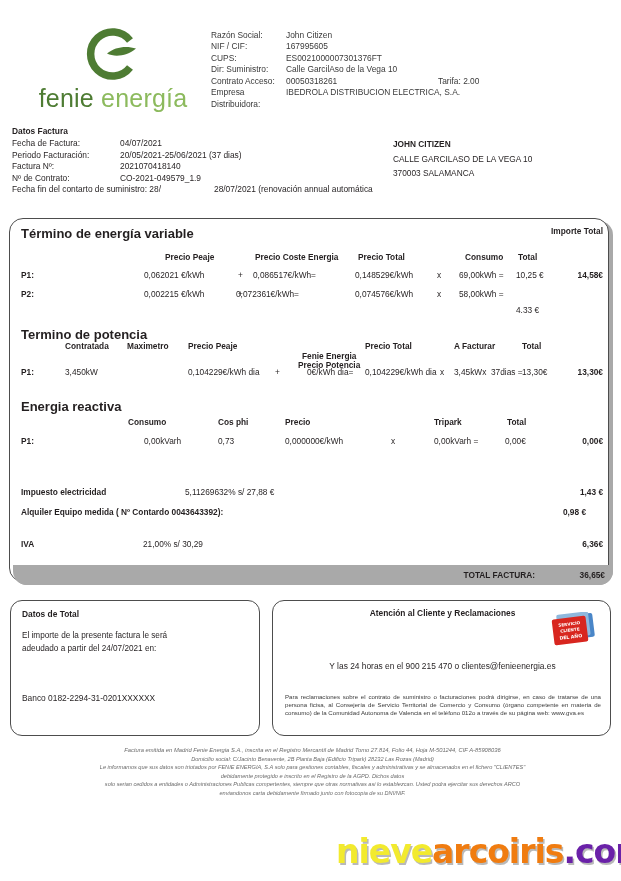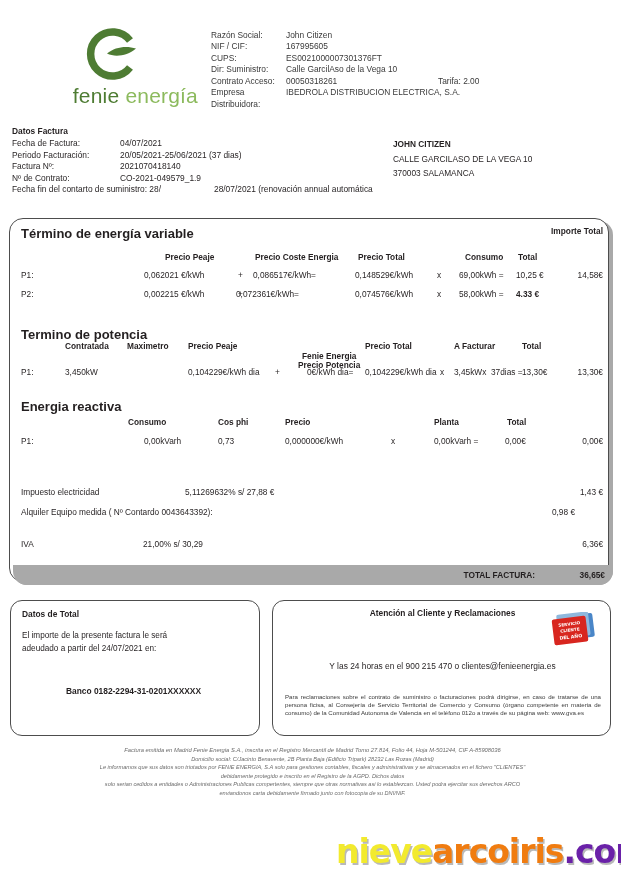--- a/index.html
+++ b/index.html
@@ -11,21 +11,21 @@
     position:relative;
     overflow:hidden;
     -webkit-font-smoothing:antialiased;
   }
   .page{position:absolute;left:0;top:0;width:621px;height:881px;}
 
   
   .header{position:absolute;left:0;top:22px;width:621px;height:95px;}
   .logo-wrap{position:absolute;left:28px;top:4px;width:170px;text-align:center;}
   .logo-mark{width:64px;height:56px;margin:0 auto;display:block;}
-  .logo-text{font-size:21px;letter-spacing:.2px;margin-top:2px;white-space:nowrap;text-align:right;}
+  .logo-text{font-size:25px;letter-spacing:.2px;margin-top:2px;white-space:nowrap;}
   .logo-text .dark{color:#4e7c33;}
   .logo-text .light{color:#8cba5d;}
 
   .meta{position:absolute;left:211px;top:8px;font-size:8.4px;line-height:11.45px;}
   .meta-row{display:flex;}
   .meta-key{width:75px;flex:0 0 75px;color:#3a3a3a;}
   .meta-val{color:#3a3a3a;position:relative;}
   .meta-val .tarifa{position:absolute;left:152px;top:0;white-space:nowrap;}
 
   
@@ -48,40 +48,40 @@
   .panel{
     position:absolute;left:9px;top:218px;width:600px;height:364px;
     border:1.2px solid #4d4d4d;border-radius:14px;background:#ffffff;
     box-sizing:border-box;
   }
   .panel-inner{position:absolute;left:0;top:0;width:600px;height:364px;font-size:8.3px;}
 
   .sec-title{position:absolute;font-size:13px;color:#231f20;font-weight:bold;}
   .hdr{position:absolute;font-weight:bold;font-size:8.3px;}
   .cell{position:absolute;font-size:8.3px;}
-  .b{font-weight:normal;}
+  .b{font-weight:bold;}
   .r{text-align:right;}
 
   
   .totalbar{
     position:absolute;left:13px;top:565px;width:600px;height:20px;
     background:#a9a9a9;border-radius:0 0 14px 14px;
   }
   .totalbar .tb-label{position:absolute;right:78px;top:5px;font-size:8.3px;font-weight:bold;color:#231f20;}
   .totalbar .tb-val{position:absolute;right:8px;top:5px;font-size:8.3px;font-weight:bold;color:#231f20;}
 
   
   .box{
     position:absolute;border:1.2px solid #4d4d4d;border-radius:12px;
     background:#fff;box-sizing:border-box;
   }
   .pay-box{left:10px;top:600px;width:250px;height:136px;}
   .pay-title{position:absolute;left:11px;top:8px;font-size:8.4px;font-weight:bold;}
   .pay-text{position:absolute;left:11px;top:29px;font-size:8.2px;line-height:12.5px;width:225px;}
-  .pay-bank{position:absolute;left:11px;top:85px;font-size:8.4px;font-weight:bold;margin-left:44px;}
+  .pay-bank{position:absolute;left:11px;top:92px;font-size:8.4px;font-weight:normal;}
 
   .att-box{left:272px;top:600px;width:339px;height:136px;}
   .att-t1{position:absolute;left:0;top:7px;width:339px;text-align:center;font-size:8.4px;font-weight:bold;}
   .att-t2{position:absolute;left:0;top:18px;width:339px;text-align:center;font-size:8.4px;font-weight:bold;}
   .badge{position:absolute;right:10px;top:11px;width:52px;height:36px;}
   .att-phone{position:absolute;left:0;top:60px;width:339px;text-align:center;font-size:8.4px;}
   .att-avg{
     position:absolute;left:47px;top:71px;width:245px;height:14px;
     border:1px solid #333;font-size:8.6px;text-align:center;line-height:14px;
   }
@@ -206,21 +206,21 @@
       <div class="cell" style="left:506px;top:51px;">10,25 €</div>
       <div class="cell b r" style="left:493px;top:51px;width:100px;">14,58€</div>
 
       <div class="cell b" style="left:11px;top:70px;">P2:</div>
       <div class="cell" style="left:134px;top:70px;">0,002215 €/kWh</div>
       <div class="cell" style="left:228px;top:70px;">+</div>
       <div class="cell" style="left:226px;top:70px;">0,072361€/kWh=</div>
       <div class="cell" style="left:345px;top:70px;">0,074576€/kWh</div>
       <div class="cell" style="left:427px;top:70px;">x</div>
       <div class="cell" style="left:449px;top:70px;">58,00kWh =</div>
-      <div class="cell" style="left:506px;top:70px;font-weight:bold;">4.33 €</div>
+      <div class="cell" style="left:506px;top:86px;">4.33 €</div>
 
       <div class="sec-title" style="left:11px;top:108px;">Termino de potencia</div>
       <div class="hdr" style="left:55px;top:122px;">Contratada</div>
       <div class="hdr" style="left:117px;top:122px;">Maximetro</div>
       <div class="hdr" style="left:178px;top:122px;">Precio Peaje</div>
       <div class="hdr" style="left:288px;top:122px;margin-top:19px;">Precio Potencia</div>
       <div class="hdr" style="left:292px;top:132px;">Fenie Energia</div>
       <div class="hdr" style="left:355px;top:122px;">Precio Total</div>
       <div class="hdr" style="left:444px;top:122px;">A Facturar</div>
       <div class="hdr" style="left:512px;top:122px;">Total</div>
@@ -234,38 +234,38 @@
       <div class="cell" style="left:430px;top:148px;">x</div>
       <div class="cell" style="left:444px;top:148px;">3,45kWx</div>
       <div class="cell" style="left:481px;top:148px;">37dias =</div>
       <div class="cell" style="left:512px;top:148px;">13,30€</div>
       <div class="cell b r" style="left:493px;top:148px;width:100px;">13,30€</div>
 
       <div class="sec-title" style="left:11px;top:180px;">Energia reactiva</div>
       <div class="hdr" style="left:118px;top:198px;">Consumo</div>
       <div class="hdr" style="left:208px;top:198px;">Cos phi</div>
       <div class="hdr" style="left:275px;top:198px;">Precio</div>
-      <div class="hdr" style="left:424px;top:198px;">Planta</div>
+      <div class="hdr" style="left:424px;top:198px;">Tripark</div>
       <div class="hdr" style="left:497px;top:198px;">Total</div>
 
       <div class="cell b" style="left:11px;top:217px;">P1:</div>
       <div class="cell" style="left:134px;top:217px;">0,00kVarh</div>
       <div class="cell" style="left:208px;top:217px;">0,73</div>
       <div class="cell" style="left:275px;top:217px;">0,000000€/kWh</div>
       <div class="cell" style="left:381px;top:217px;">x</div>
       <div class="cell" style="left:424px;top:217px;">0,00kVarh =</div>
       <div class="cell" style="left:495px;top:217px;">0,00€</div>
       <div class="cell b r" style="left:493px;top:217px;width:100px;">0,00€</div>
 
       <div class="cell b" style="left:11px;top:268px;">Impuesto electricidad</div>
       <div class="cell" style="left:175px;top:268px;">5,11269632% s/ 27,88 €</div>
       <div class="cell b r" style="left:493px;top:268px;width:100px;">1,43 €</div>
 
       <div class="cell b" style="left:11px;top:288px;">Alquiler Equipo medida ( Nº Contardo 0043643392):</div>
-      <div class="cell b r" style="left:465px;top:288px;width:100px;">0,98 €</div>
+      <div class="cell b r" style="left:476px;top:288px;width:100px;">0,98 €</div>
 
       <div class="cell b" style="left:11px;top:320px;">IVA</div>
       <div class="cell" style="left:133px;top:320px;">21,00% s/ 30,29</div>
       <div class="cell b r" style="left:493px;top:320px;width:100px;">6,36€</div>
 
     </div>
   </div>
 
   <div class="totalbar">
     <span class="tb-label">TOTAL FACTURA:</span>

